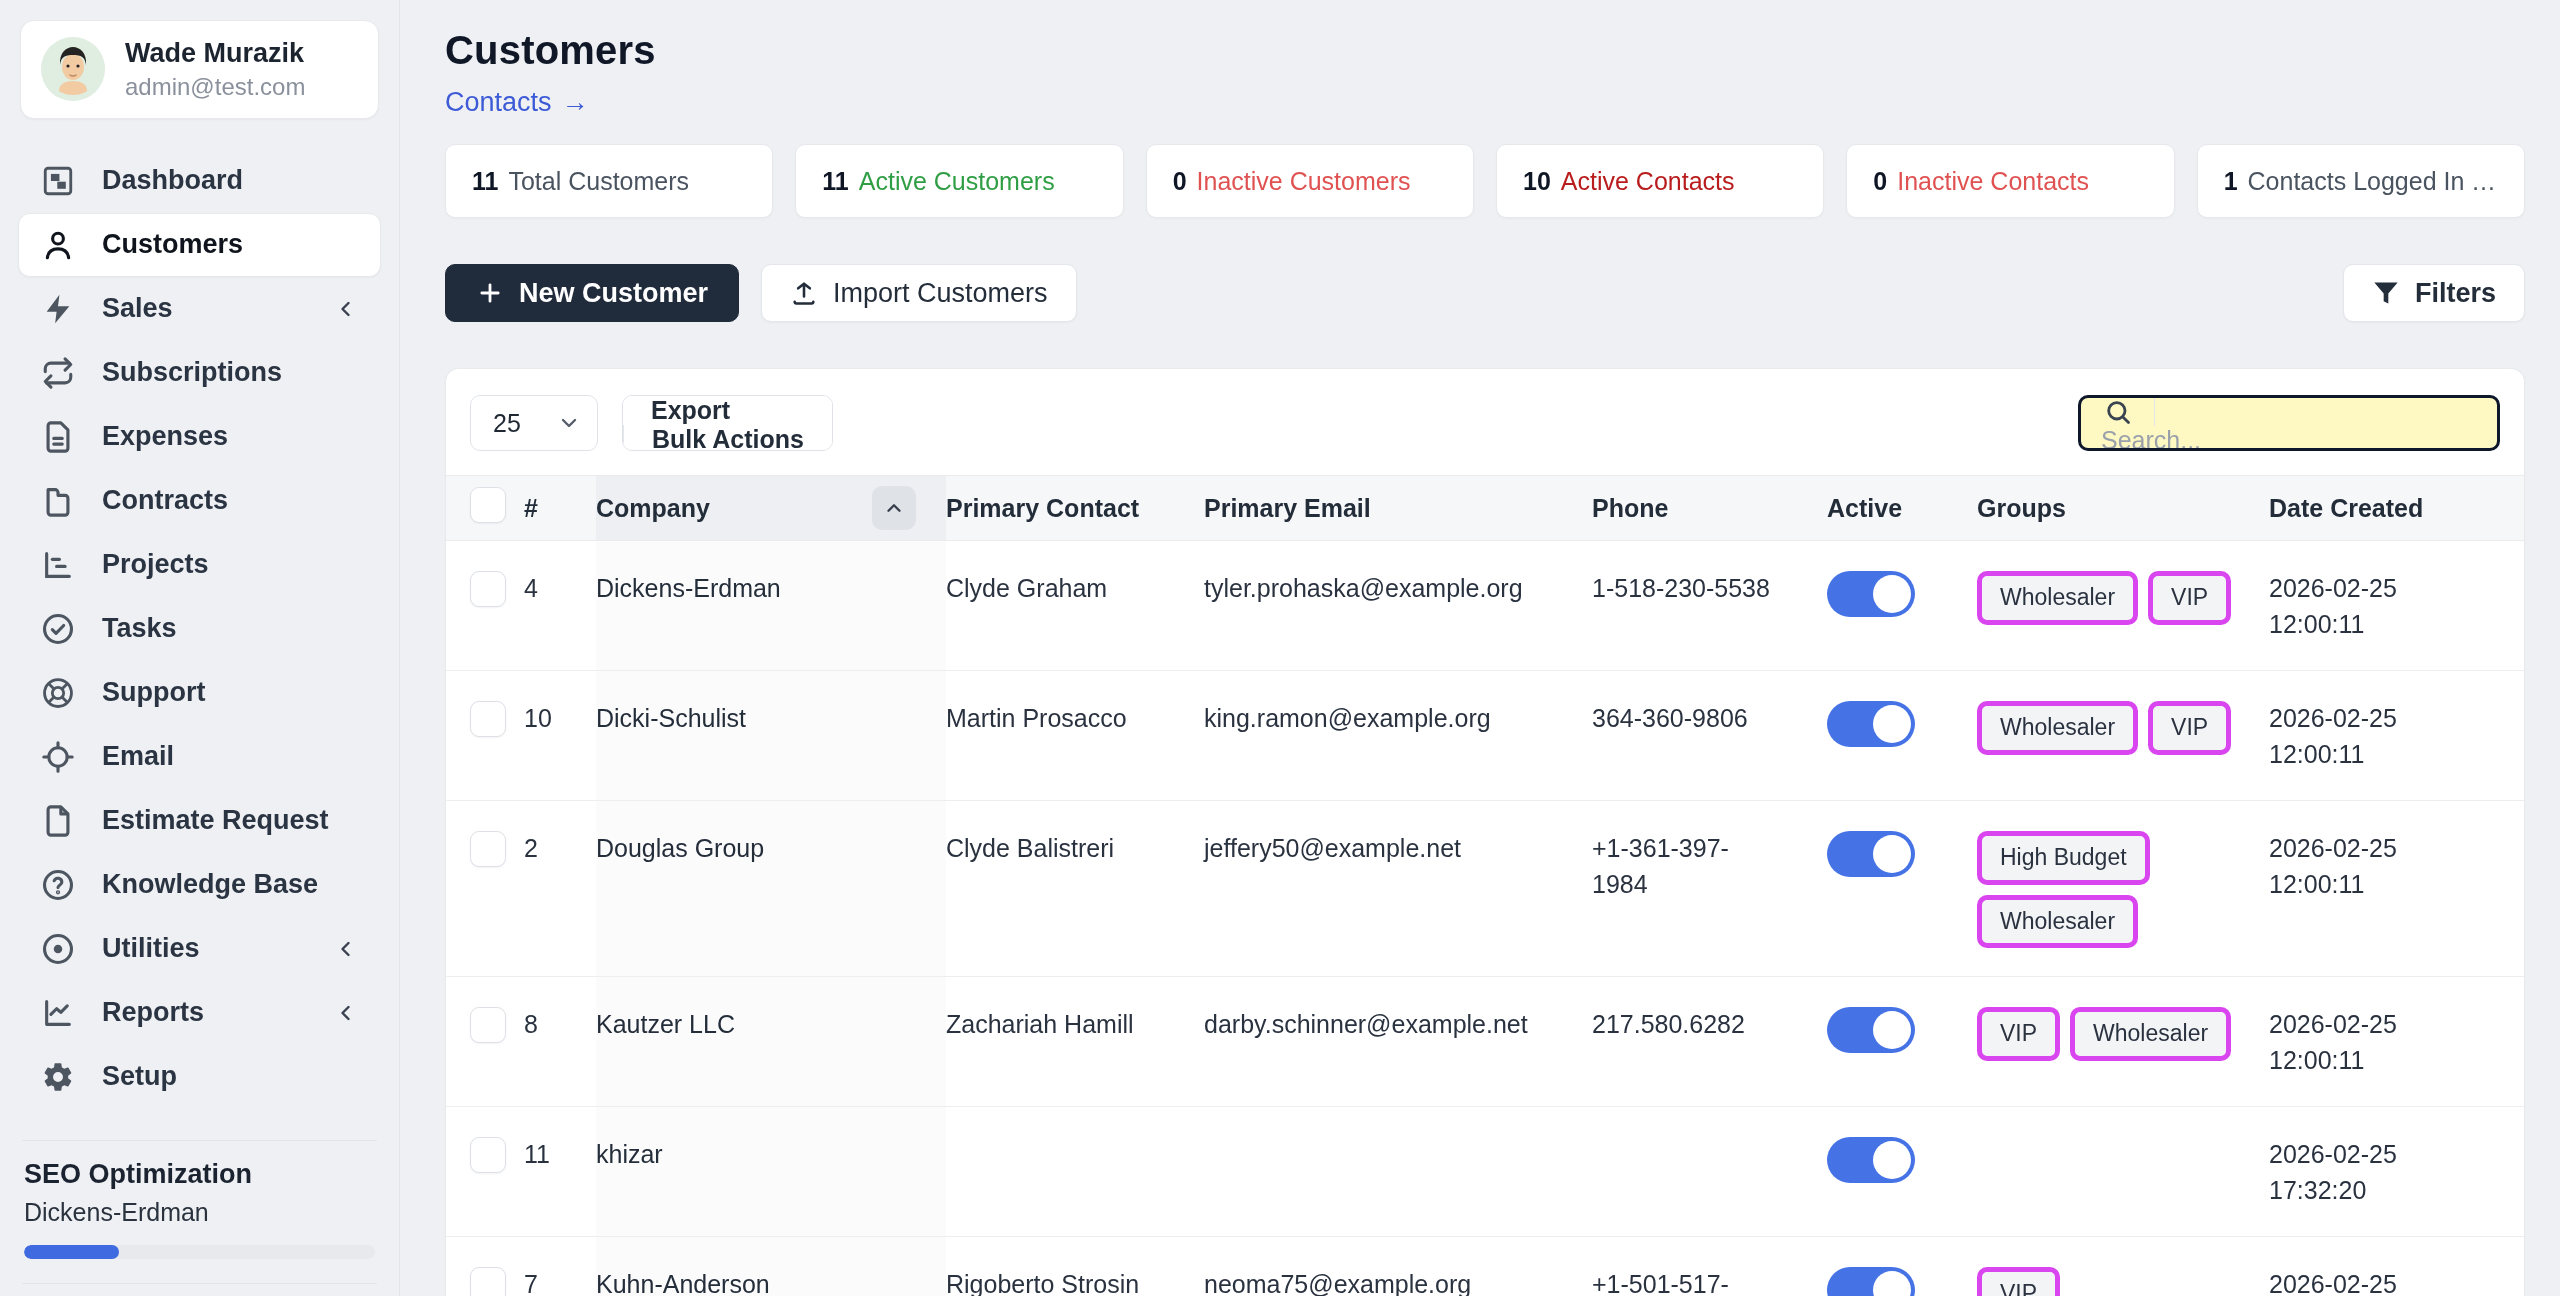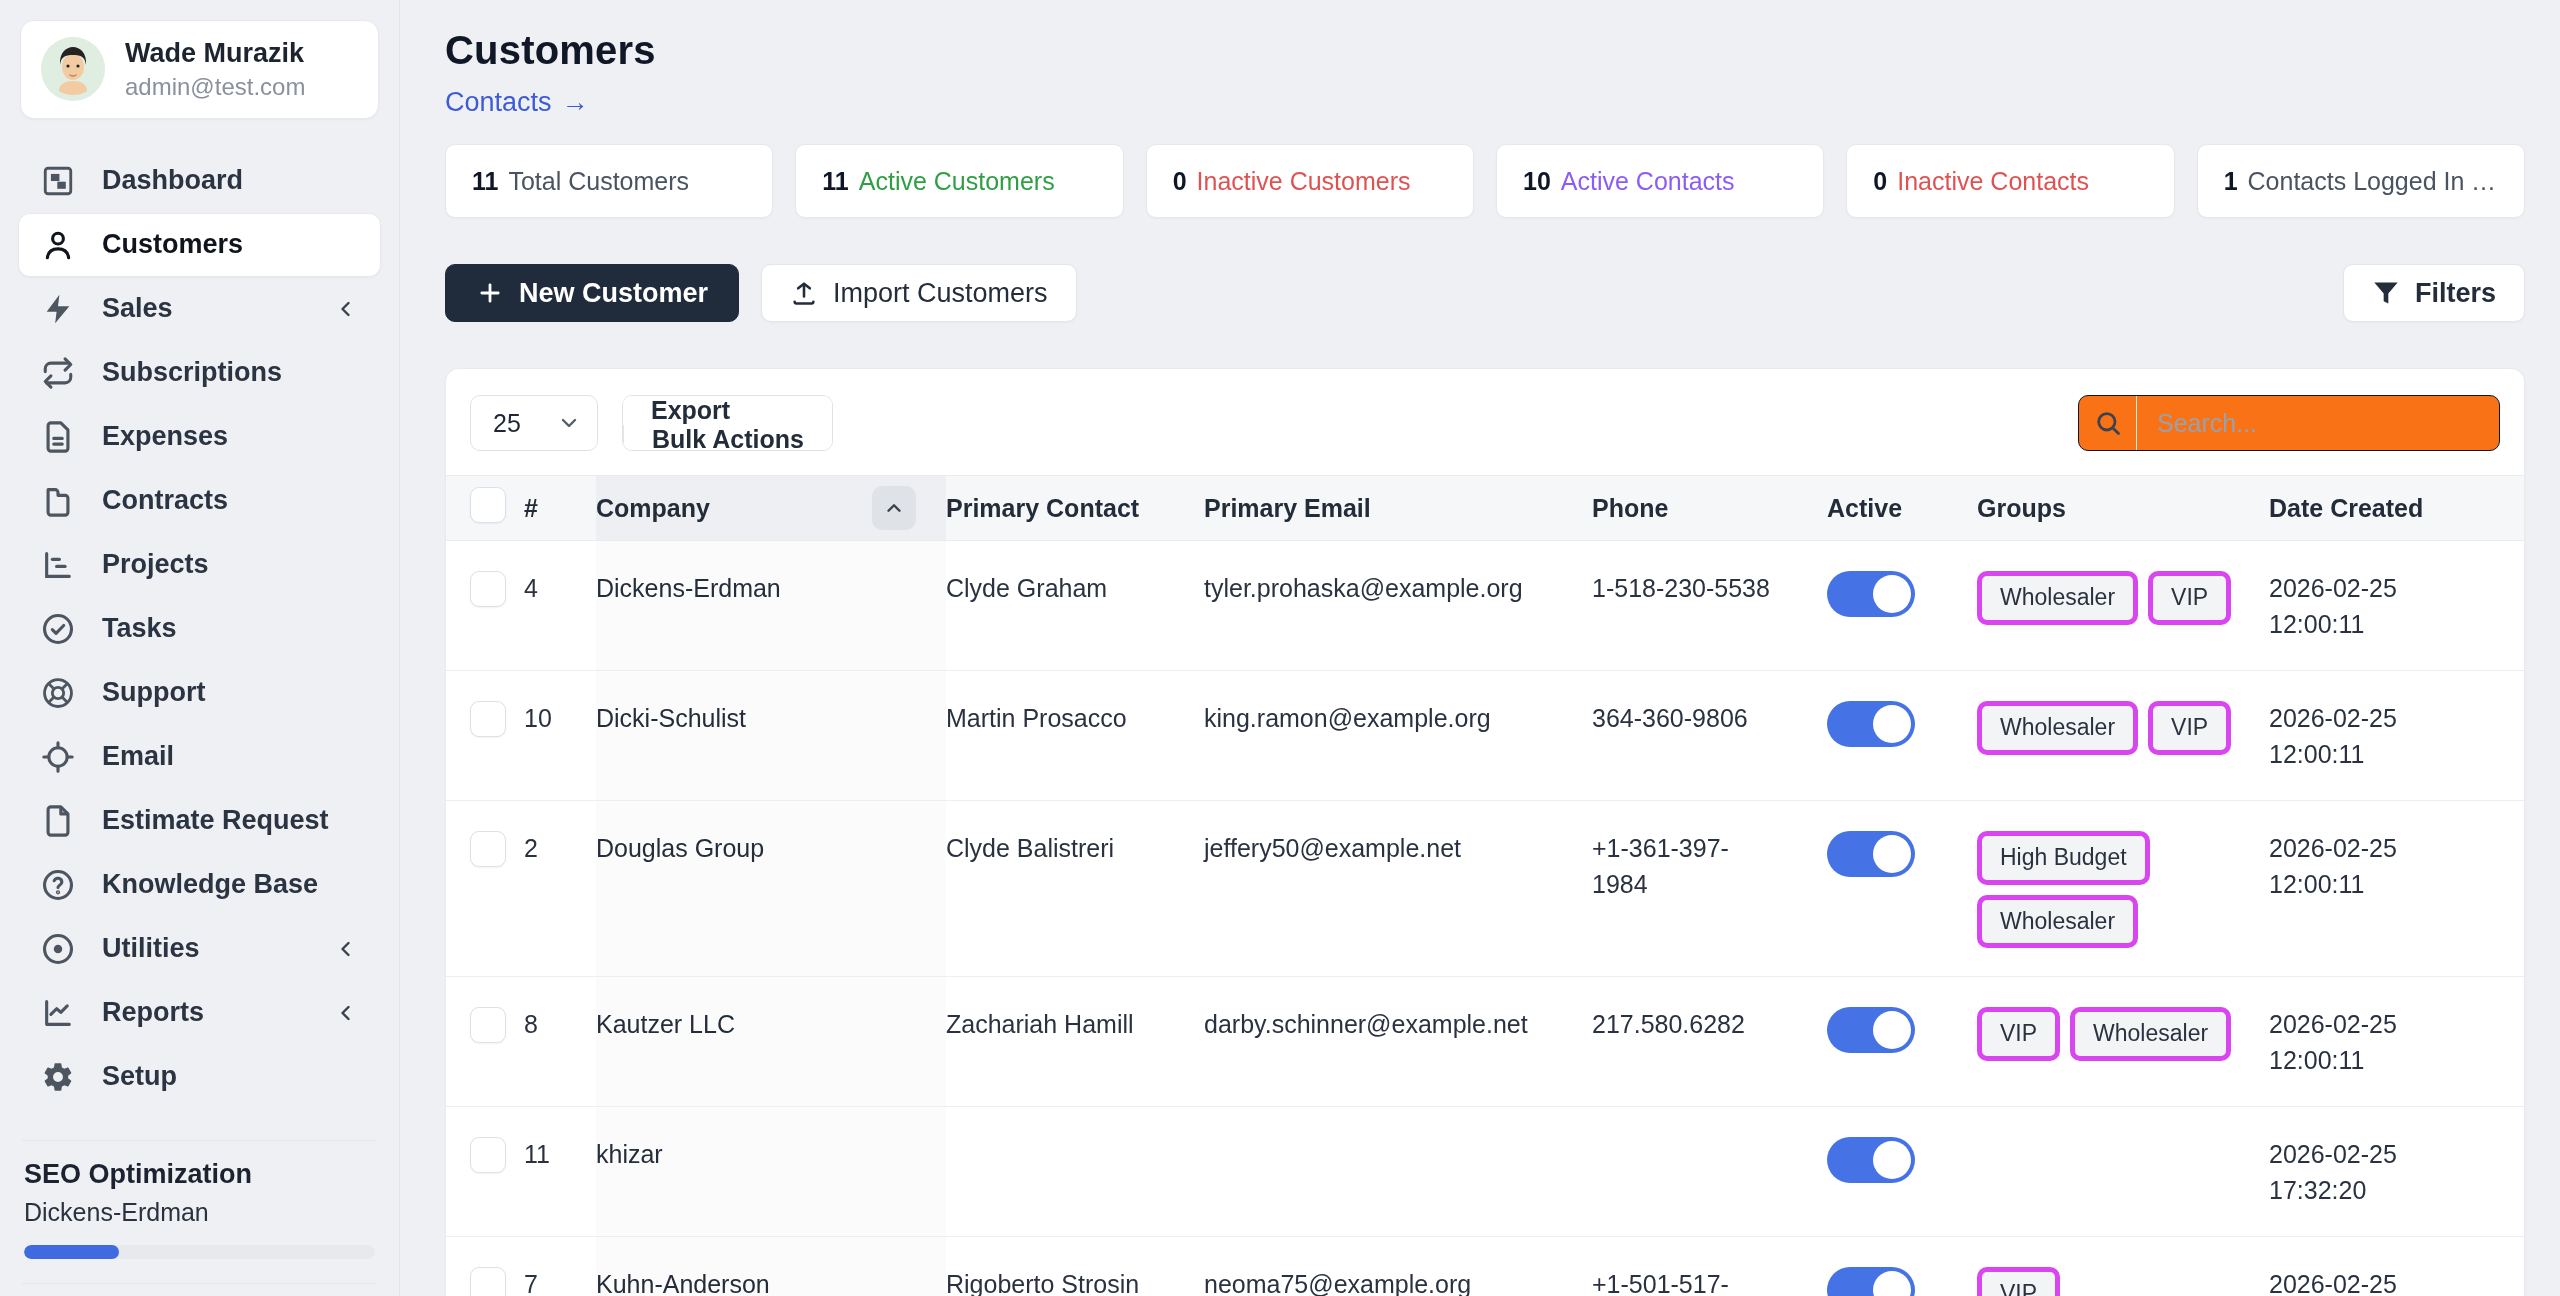--- a/index.html
+++ b/index.html
@@ -61,21 +61,21 @@
   .stat-card {
     flex:1 1 0; min-width:0; background:#fff; border:1px solid #e6e8eb; border-radius:10px;
     height:74px; display:flex; align-items:center; padding:0 26px; gap:10px;
     white-space:nowrap; overflow:hidden; box-shadow:0 1px 2px rgba(16,24,40,.03);
   }
   .stat-value { font-size:25px; font-weight:700; color:#0f1726; }
   .stat-label { font-size:25px; overflow:hidden; text-overflow:ellipsis; }
   .stat-gray  { color:#4a5360; }
   .stat-green { color:#2f9e44; }
   .stat-red   { color:#e05252; }
-  .stat-blue  { color:#8b5cf6; }
+  .stat-blue  { color:#b91c1c; }
 
   .actions-row { display:flex; align-items:center; margin-top:46px; }
   .btn { height:58px; border-radius:10px; display:inline-flex; align-items:center; gap:15px;
          font-size:27px; cursor:pointer; }
   .btn svg { width:28px; height:28px; }
   .btn-dark { background:#202b3b; color:#fff; font-weight:600; padding:0 30px; border:1px solid #202b3b; }
   .btn-light { background:#fff; color:#242d3a; font-weight:500; padding:0 28px;
                border:1px solid #e3e6ea; box-shadow:0 1px 2px rgba(16,24,40,.04); }
   .btn-import { margin-left:22px; }
   .btn-filters { margin-left:auto; font-weight:600; }
@@ -99,21 +99,21 @@
   }
   .btn-group .seg {
     display:flex; align-items:center; padding:0 28px; font-size:25px; font-weight:600;
     color:#232c39; cursor:pointer; background:#fff;
   }
   .btn-group .seg + .seg { border-left:1px solid #e3e6ea; }
   .seg-icon { padding:0 22px !important; color:#232c39; }
   .seg-icon svg { width:26px; height:26px; }
 
   .search { margin-left:auto; display:flex; align-items:stretch; height:56px; width:422px;
-            border:1px solid #0f172a; border-radius:10px; overflow:hidden; background:#f97316; }
+            border:3px solid #0f172a; border-radius:10px; overflow:hidden; background:#fef9c3;flex-direction:column; }
   .search-icon-seg { width:74px; display:flex; align-items:center; justify-content:center;
             border-right:1px solid #e3e6ea; color:#3a4350; }
   .search-icon-seg svg { width:28px; height:28px; }
   .search input { border:none; outline:none; flex:1; font-size:25px; padding:0 20px;
             font-family:inherit; color:#333b46; background:transparent; }
   .search input::placeholder { color:#9aa1ab; }
 
   .grid-row {
     display:grid;
     grid-template-columns:78px 72px 350px 258px 388px 235px 150px 292px 1fr;

